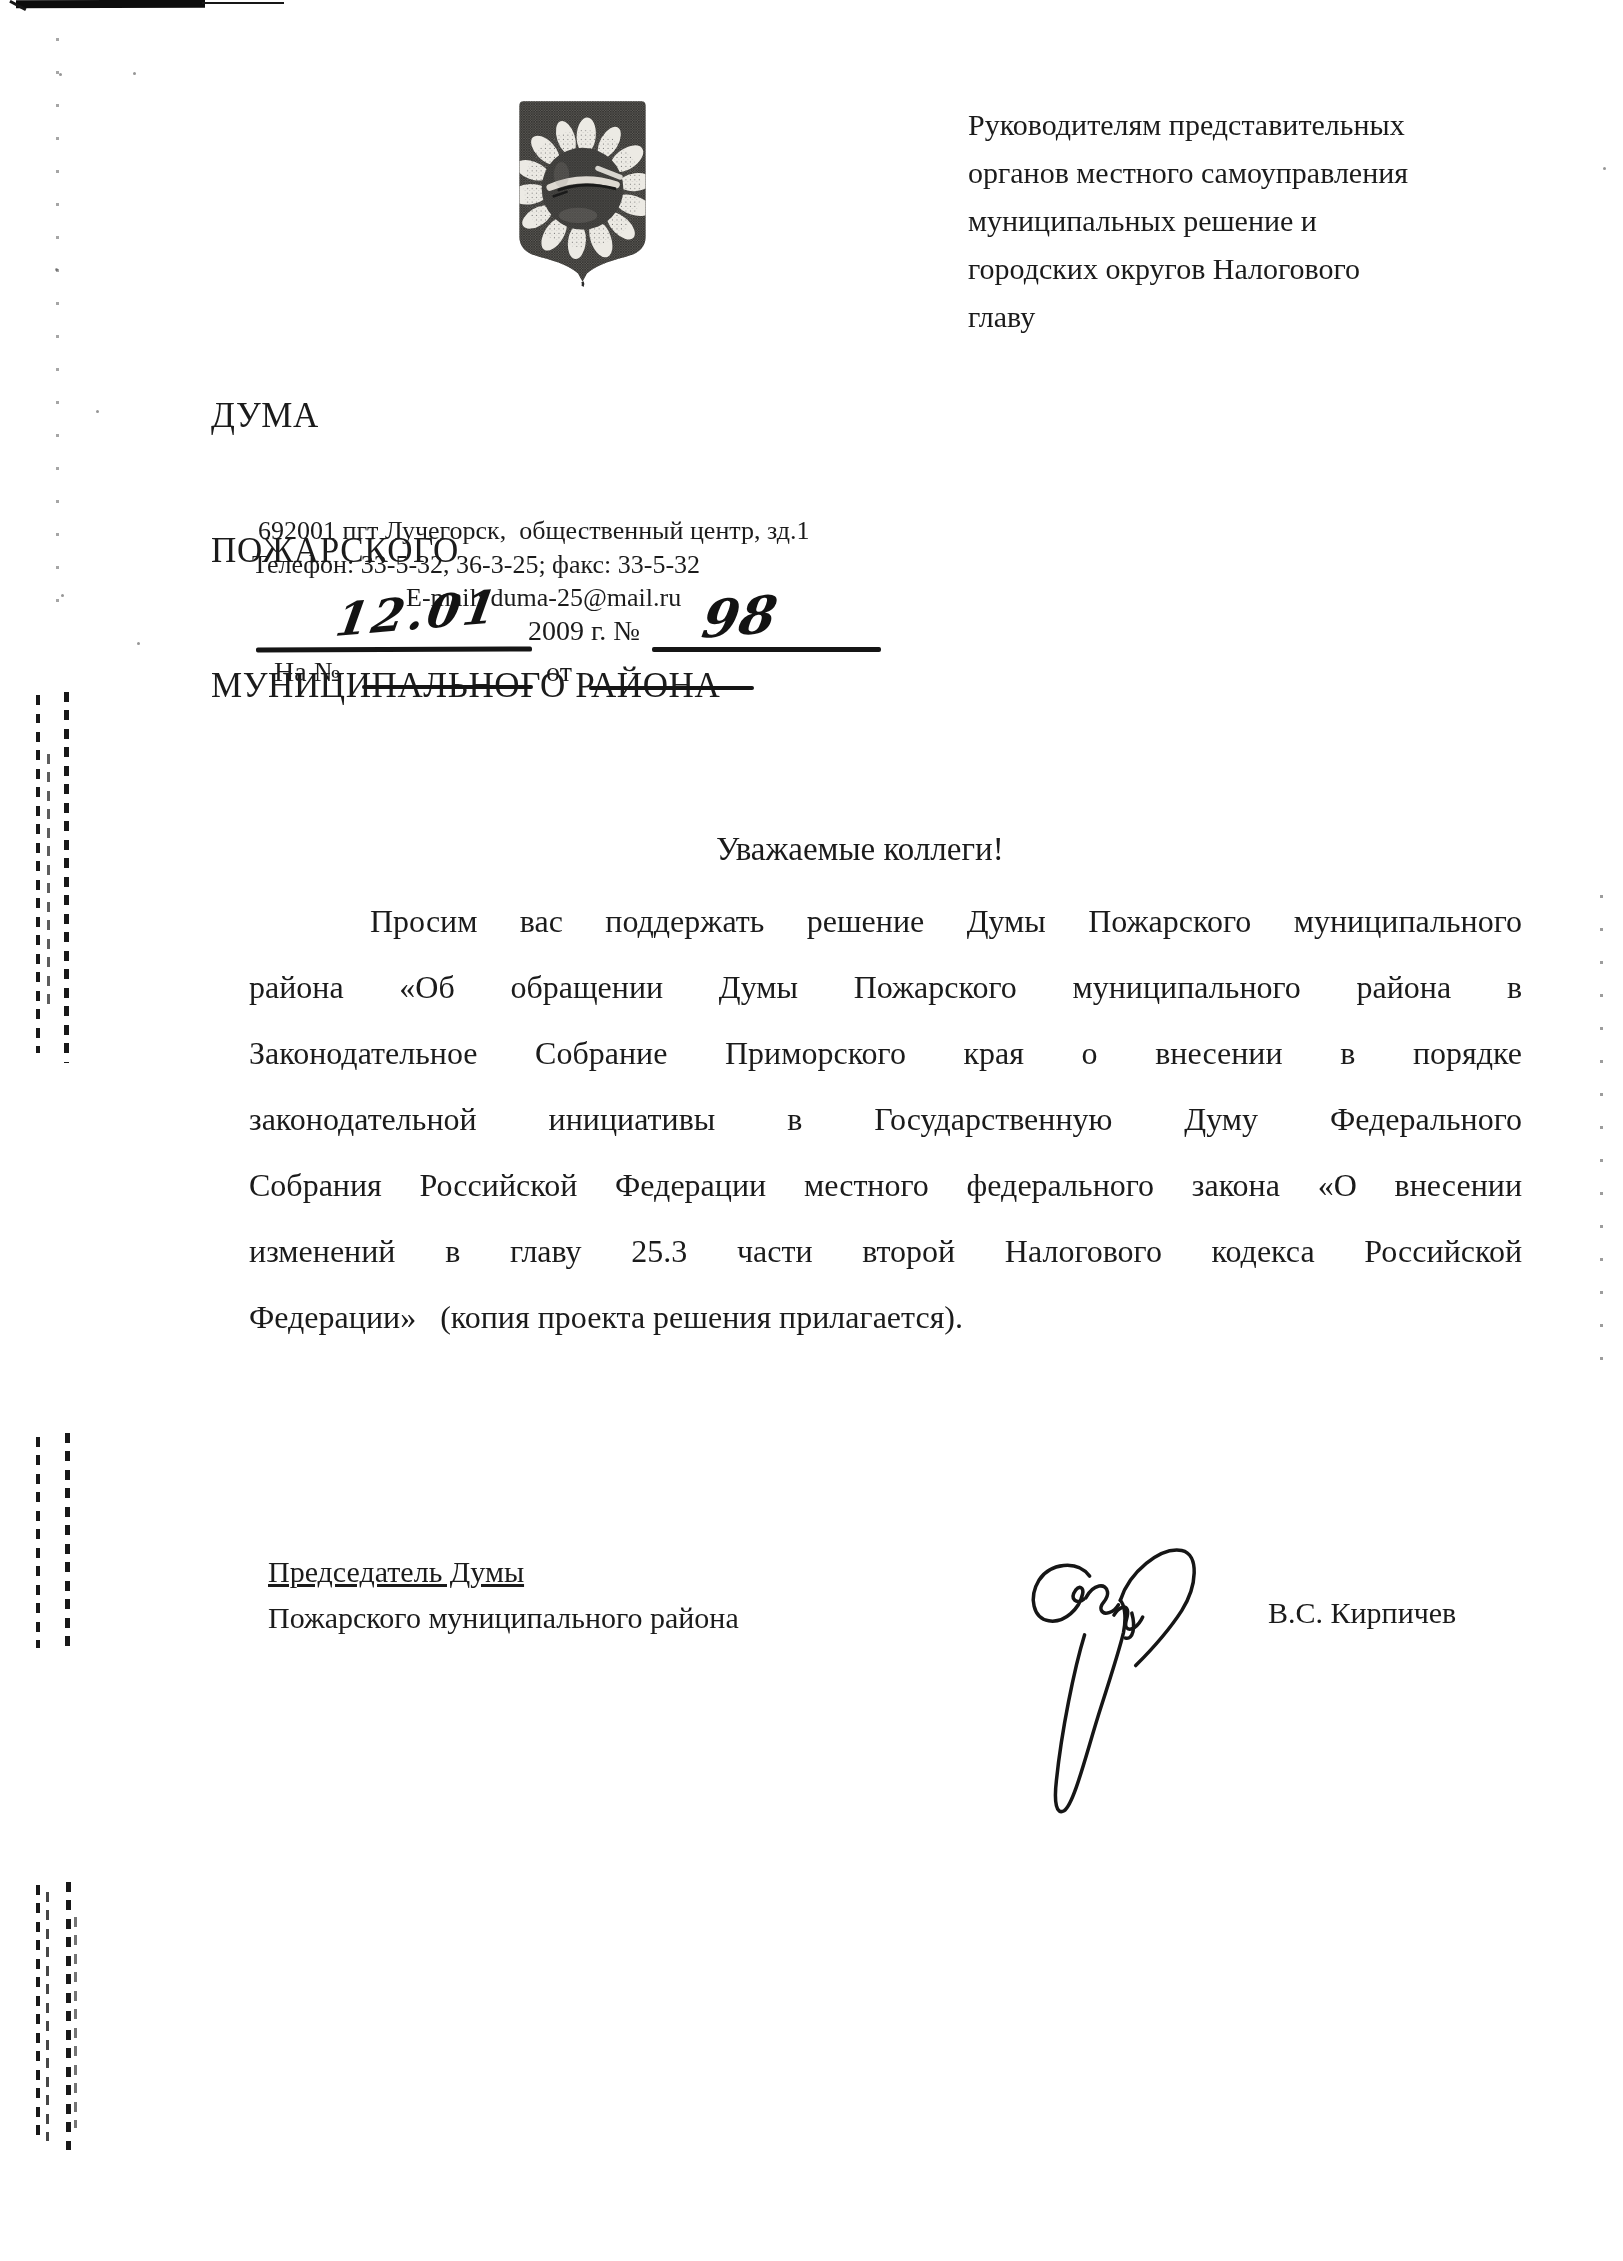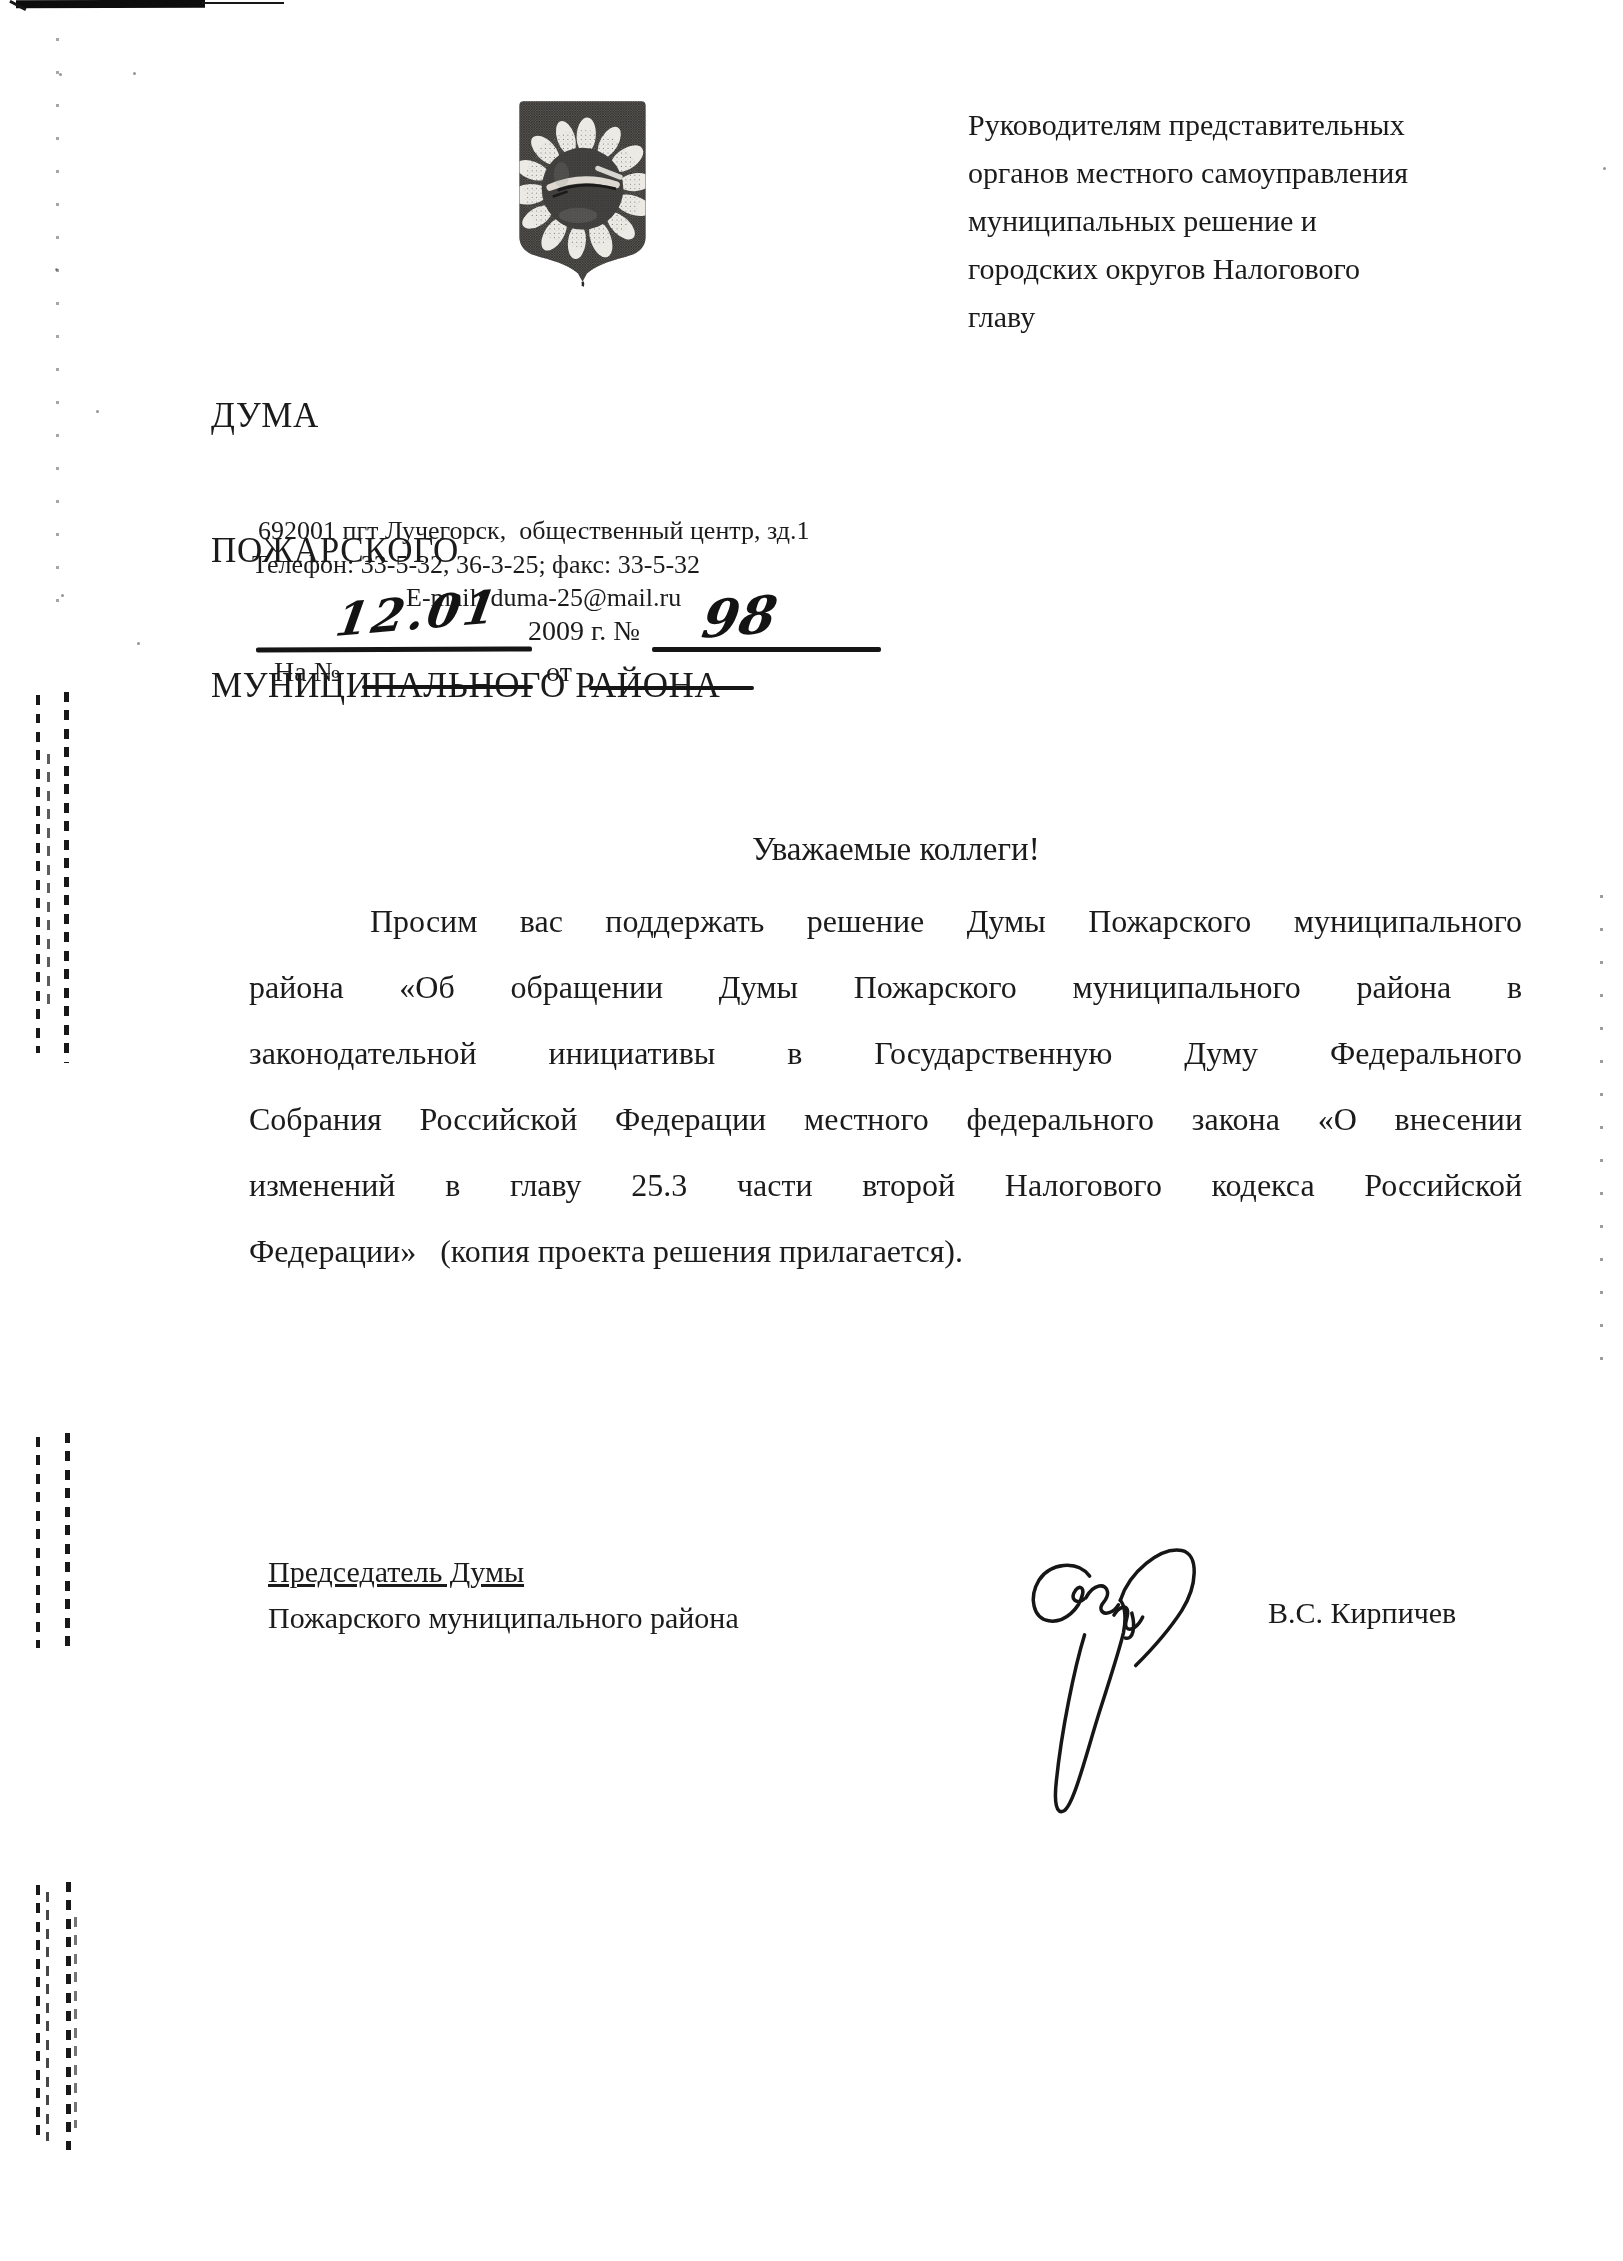--- a/index.html
+++ b/index.html
@@ -25,21 +25,21 @@
   }
   
   .hand{
     font-family:"DejaVu Serif",serif;font-style:italic;font-weight:bold;
     transform:skewX(-14deg) rotate(-5deg);transform-origin:left bottom;
     color:#131313;
   }
   .rule{background:#151515;border-radius:1.9px;}
   .ref-label{font-size:28px;white-space:pre;}
   
-  .salutation{left:752px;top:831px;font-size:33px;}
+  .salutation{left:716px;top:831px;font-size:33px;}
   .body-col{left:249px;top:888px;width:1273px;font-size:32px;}
   .bline{
     width:1273px;height:66px;line-height:66px;
     text-align:justify;text-align-last:justify;
   }
   .bline.first{text-indent:121px;}
   .bline.last{text-align-last:left;white-space:pre-wrap;}
   
   .sig-text{font-size:30px;line-height:46px;}
   
@@ -162,20 +162,21 @@
   <div class="abs ref-label" style="left:274px;top:656px;">На №</div>
   <div class="abs rule" style="left:362px;top:685px;width:171px;height:3.8px;"></div>
   <div class="abs ref-label" style="left:546px;top:656px;">от</div>
   <div class="abs rule" style="left:589px;top:686px;width:165px;height:3.8px;"></div>
 
   <div class="abs salutation">Уважаемые коллеги!</div>
 
   <div class="abs body-col">
     <div class="bline first">Просим вас поддержать решение Думы Пожарского муниципального</div>
     <div class="bline">района «Об обращении Думы Пожарского муниципального района в</div>
+    <div class="bline">Законодательное Собрание Приморского края о внесении в порядке</div>
     <div class="bline">законодательной инициативы в Государственную Думу Федерального</div>
     <div class="bline">Собрания Российской Федерации местного федерального закона «О внесении</div>
     <div class="bline">изменений в  главу 25.3 части второй Налогового кодекса Российской</div>
     <div class="bline last">Федерации»   (копия проекта решения прилагается).</div>
   </div>
 
   <div class="abs sig-text" style="left:268px;top:1549px;text-decoration:underline;">Председатель Думы</div>
   <div class="abs sig-text" style="left:268px;top:1595px;">Пожарского муниципального района</div>
   <div class="abs sig-text" style="left:1268px;top:1590px;">В.С. Кирпичев</div>
 

